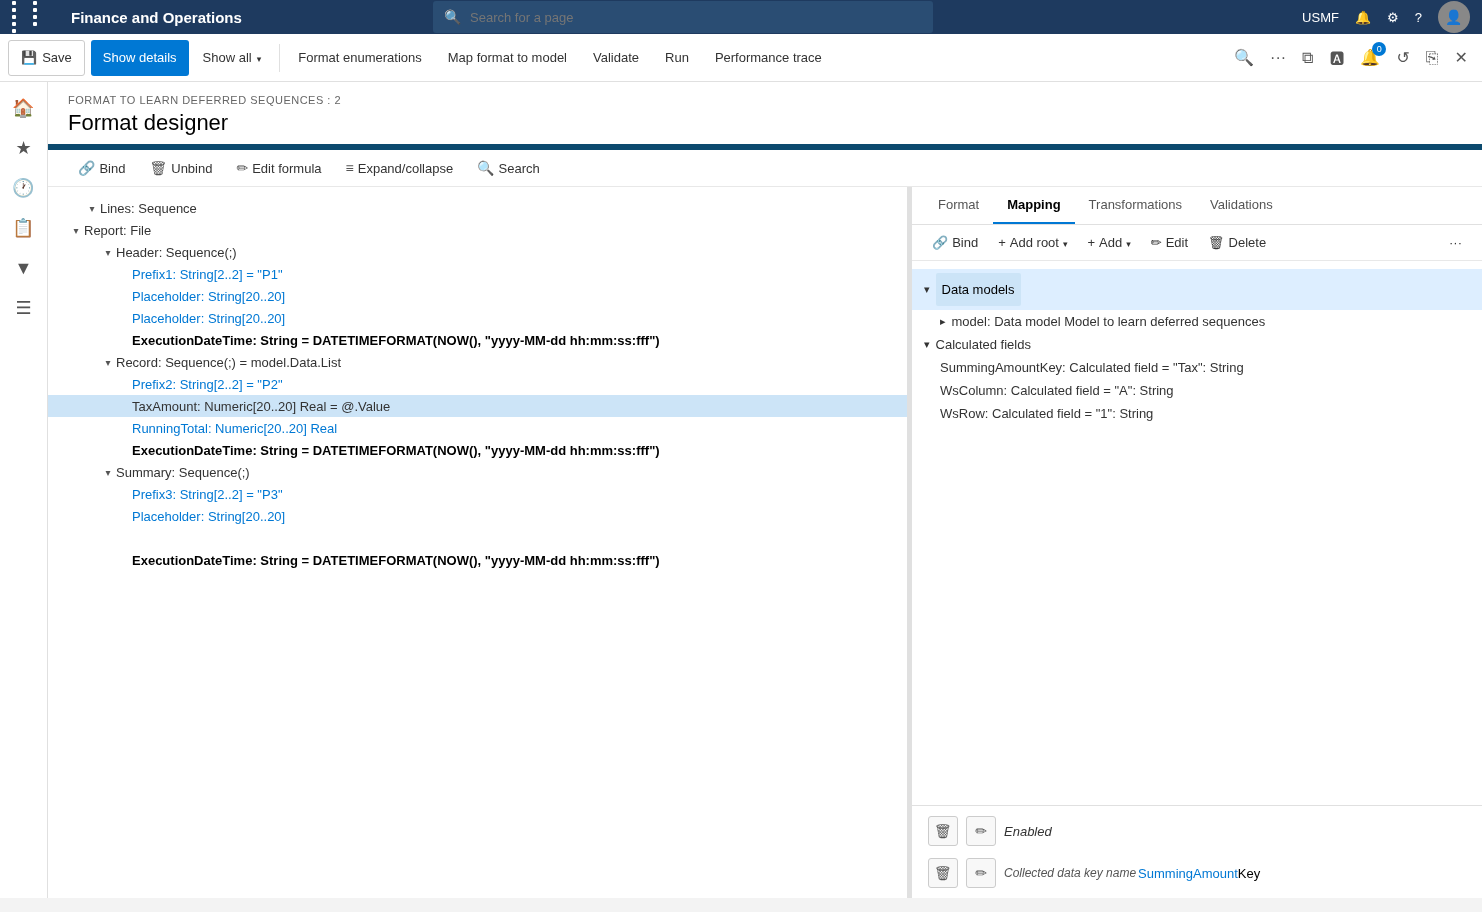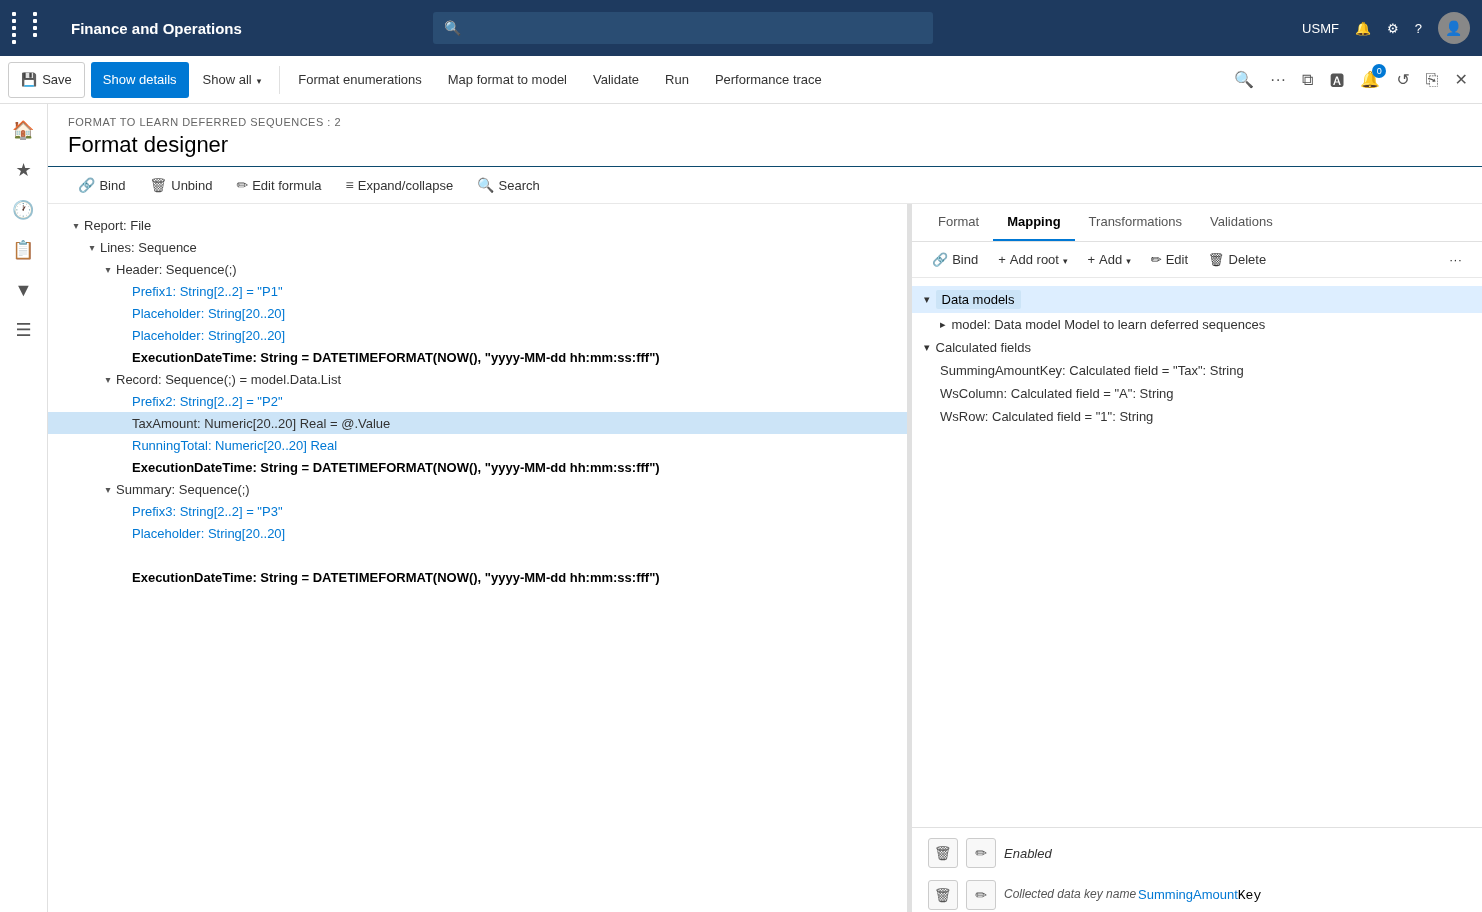--- a/index.html
+++ b/index.html
@@ -1,21 +1,21 @@
 <!DOCTYPE html>
 <html><head>
   <meta charset="utf-8">
   <style>
     * { box-sizing: border-box; margin: 0; padding: 0; font-family: 'Segoe UI', sans-serif; }
     body { background: #f3f3f3; width: 1482px; height: 912px; overflow: hidden; }
 
     
     .top-nav {
       background: #1e3a5f;
-      height: 56px;
+      height: 34px;
       display: flex;
       align-items: center;
       padding: 0 12px;
       gap: 12px;
     }
     .top-nav-grid {
       display: grid;
       grid-template-columns: 18px 18px;
       gap: 3px;
       cursor: pointer;
@@ -106,21 +106,21 @@
       flex: 1;
       background: #fff;
       display: flex;
       flex-direction: column;
       overflow: hidden;
     }
 
     
     .page-header {
       padding: 12px 20px 8px 20px;
-      border-bottom: 1px solid #0c4a6e;
+      border-bottom: 6px solid #0c4a6e;
     }
     .breadcrumb { font-size: 11px; color: #666; text-transform: uppercase; letter-spacing: 0.5px; margin-bottom: 4px; }
     .page-title { font-size: 22px; font-weight: 300; color: #000; }
 
     
     .sub-toolbar {
       display: flex;
       align-items: center;
       padding: 6px 20px;
       gap: 4px;
@@ -283,20 +283,21 @@
       <div class="grid-dot"></div>
     <div class="grid-dot"></div>
       <div class="grid-dot"></div>
     <div class="grid-dot"></div>
       <div class="grid-dot"></div>
     <div class="grid-dot"></div>
   </div>
   <span class="top-nav-title">Finance and Operations</span>
   <div class="top-nav-search">
     <span style="color:#aaa;font-size:14px;">🔍</span>
+    <input type="text" placeholder="Search for a page" style="">
   </div>
   <div class="top-nav-right">
     <span class="nav-icon" style="color:#fff;font-size:13px;">USMF</span>
     <span class="nav-icon">🔔</span>
     <span class="nav-icon">⚙</span>
     <span class="nav-icon">?</span>
     <div class="avatar">👤</div>
   </div>
 </div>
 
@@ -380,27 +381,27 @@
       <button class="sub-btn">
         <span class="sub-btn-icon">🔍</span>
         <span>Search</span>
       </button>
     </div>
 
     <div class="split-pane">
 
       <div class="left-pane">
 
+        <div class="tree-item indent-1">
+          <span class="tree-arrow chevron-down"></span>
+          <span class="tree-text">Lines: Sequence</span>
+        </div>
         <div class="tree-item indent-0">
           <span class="tree-arrow chevron-down"></span>
           <span class="tree-text">Report: File</span>
-        </div>
-        <div class="tree-item indent-1">
-          <span class="tree-arrow chevron-down"></span>
-          <span class="tree-text">Lines: Sequence</span>
         </div>
         <div class="tree-item indent-2">
           <span class="tree-arrow chevron-down"></span>
           <span class="tree-text">Header: Sequence(;)</span>
         </div>
         <div class="tree-item indent-3">
           <span class="tree-arrow"></span>
           <span class="tree-text blue">Prefix1: String[2..2] = "P1"</span>
         </div>
         <div class="tree-item indent-3">
@@ -490,21 +491,21 @@
             <span>🗑</span>
             <span>Delete</span>
           </button>
           <button class="right-btn right-btn-dots">···</button>
         </div>
 
         <div class="right-tree">
 
           <div class="right-tree-item highlighted" style="padding-left:12px;">
             <span style="margin-right:6px;color:#333;font-size:11px;">▾</span>
-            <span style="background:#cce4f7;padding:2px 6px;border-radius:2px;font-size:13px;">Data models</span>
+            <span style="background:#cce4f7;padding:9px 6px;border-radius:2px;font-size:13px;">Data models</span>
           </div>
 
           <div class="right-tree-item" style="padding-left:28px;">
             <span style="margin-right:6px;color:#333;font-size:11px;">▸</span>
             <span style="font-size:13px;color:#333;">model: Data model Model to learn deferred sequences</span>
           </div>
 
           <div class="right-tree-item" style="padding-left:12px;">
             <span style="margin-right:6px;color:#333;font-size:11px;">▾</span>
             <span style="font-size:13px;color:#333;">Calculated fields</span>
@@ -531,21 +532,21 @@
             <span class="bottom-label">Enabled</span>
           </div>
           <div class="bottom-row">
             <div class="bottom-icon-btn">🗑</div>
             <div class="bottom-icon-btn" style="position:relative;">
               <span>✏</span>
             </div>
             <div style="display:flex;gap:2px;">
               <span class="bottom-label" style="font-size:12px;color:#555;">Collected data key name</span>
               <span class="bottom-value">
-                <span style="color:#0078d4;">Summing</span><span style="color:#0078d4;">Amount</span><span style="color:#000;font-family:Liberation Mono, monospace;">Key</span>
+                <span style="color:#0078d4;">Summing</span><span style="color:#0078d4;">Amount</span><span style="color:#000;">Key</span>
               </span>
             </div>
           </div>
         </div>
 
       </div>
     </div>
   </div>
 </div>
 

